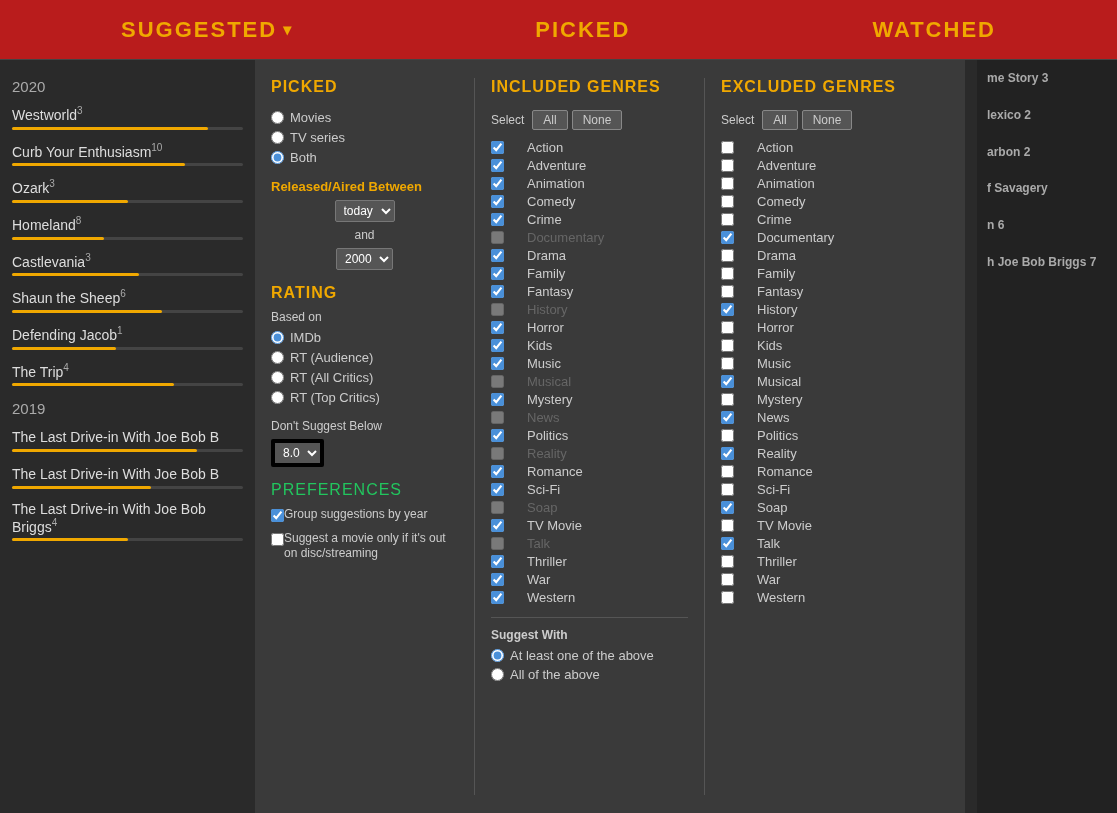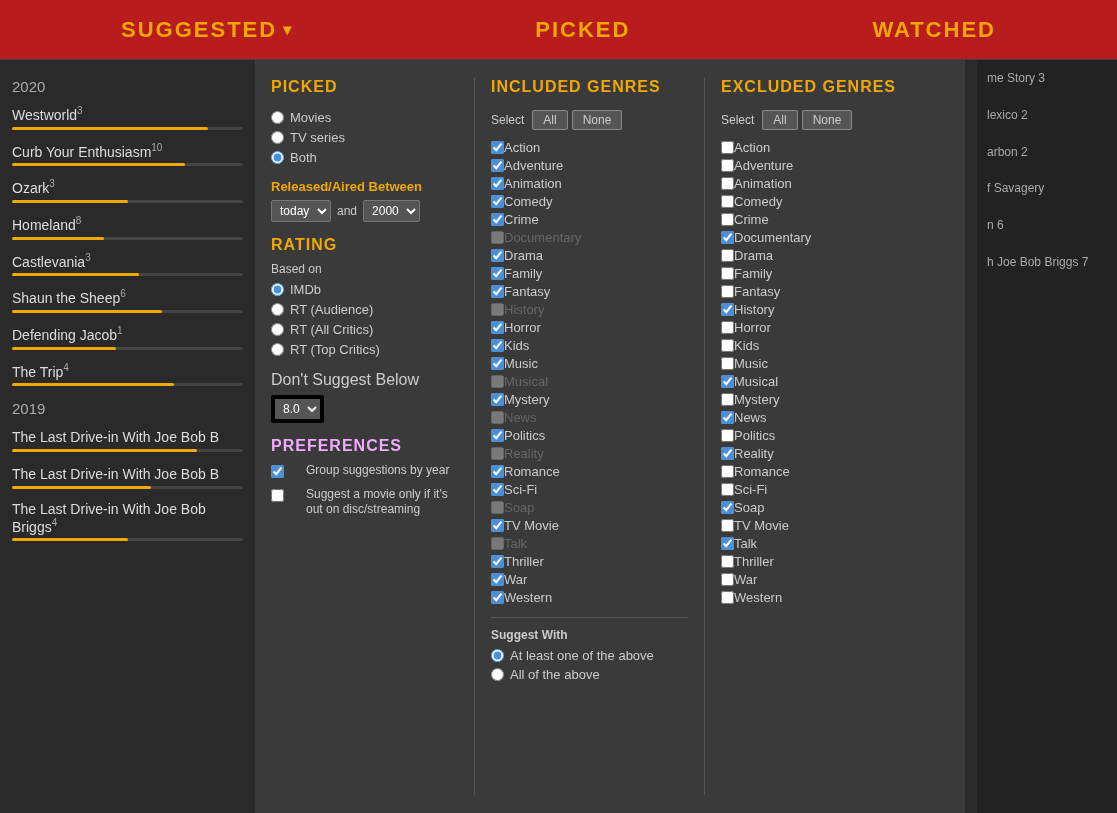--- a/index.html
+++ b/index.html
@@ -86,20 +86,21 @@
       height: 753px;
       background: #222;
       padding: 10px;
       overflow: hidden;
     }
     .right-item {
       color: #aaa;
       font-size: 12px;
       margin-bottom: 20px;
       line-height: 1.4;
+      font-weight: bold;
     }
 
     
     .overlay {
       position: absolute;
       top: 60px;
       left: 255px;
       width: 710px;
       height: 753px;
       background: #3a3a3a;
@@ -145,20 +146,21 @@
       font-weight: bold;
       margin-bottom: 6px;
       margin-top: 4px;
     }
     .row-inline {
       display: flex;
       align-items: center;
       gap: 6px;
       margin-bottom: 14px;
       flex-wrap: wrap;
+      flex-direction: column;
     }
     .row-inline select {
       background: #555;
       color: #fff;
       border: 1px solid #777;
       padding: 2px 4px;
       font-size: 12px;
       border-radius: 2px;
     }
     .row-inline span {
@@ -176,45 +178,45 @@
       margin-bottom: 8px;
       letter-spacing: 1px;
     }
     .based-on-label {
       color: #ccc;
       font-size: 12px;
       margin-bottom: 6px;
     }
     .dont-label {
       color: #ccc;
-      font-size: 16px;
+      font-size: 12px;
       margin-bottom: 6px;
       margin-top: 10px;
     }
     .rating-select {
       background: #555;
       color: #fff;
       border: 4px solid #000000;
       padding: 2px 4px;
       font-size: 12px;
       border-radius: 2px;
       margin-bottom: 14px;
     }
 
     .pref-title {
-      color: #f0abfc;
+      color: #22c55e;
       font-size: 16px;
-      font-weight: bold;
+      font-weight: normal;
       margin-bottom: 8px;
       letter-spacing: 1px;
     }
     .checkbox-label {
       display: flex;
       align-items: flex-start;
-      gap: 22px;
+      gap: 0;
       color: #ccc;
       font-size: 12px;
       cursor: pointer;
       margin-bottom: 8px;
       line-height: 1.3;
     }
     .checkbox-label input { accent-color: #4a90d9; cursor: pointer; margin-top: 2px; flex-shrink: 0; }
 
     
     .genres-col {
@@ -241,21 +243,21 @@
       border: 1px solid #888;
       padding: 2px 10px;
       font-size: 12px;
       cursor: pointer;
       border-radius: 2px;
     }
 
     .genre-item {
       display: flex;
       align-items: center;
-      gap: 0;
+      gap: 23px;
       margin-bottom: 3px;
       font-size: 13px;
     }
     .genre-item input { accent-color: #4a90d9; cursor: pointer; }
     .genre-item label { color: #ccc; cursor: pointer; }
     .genre-item.disabled label { color: #666; }
     .genre-item.disabled input { opacity: 0.5; }
 
     .suggest-with {
       margin-top: 12px;

